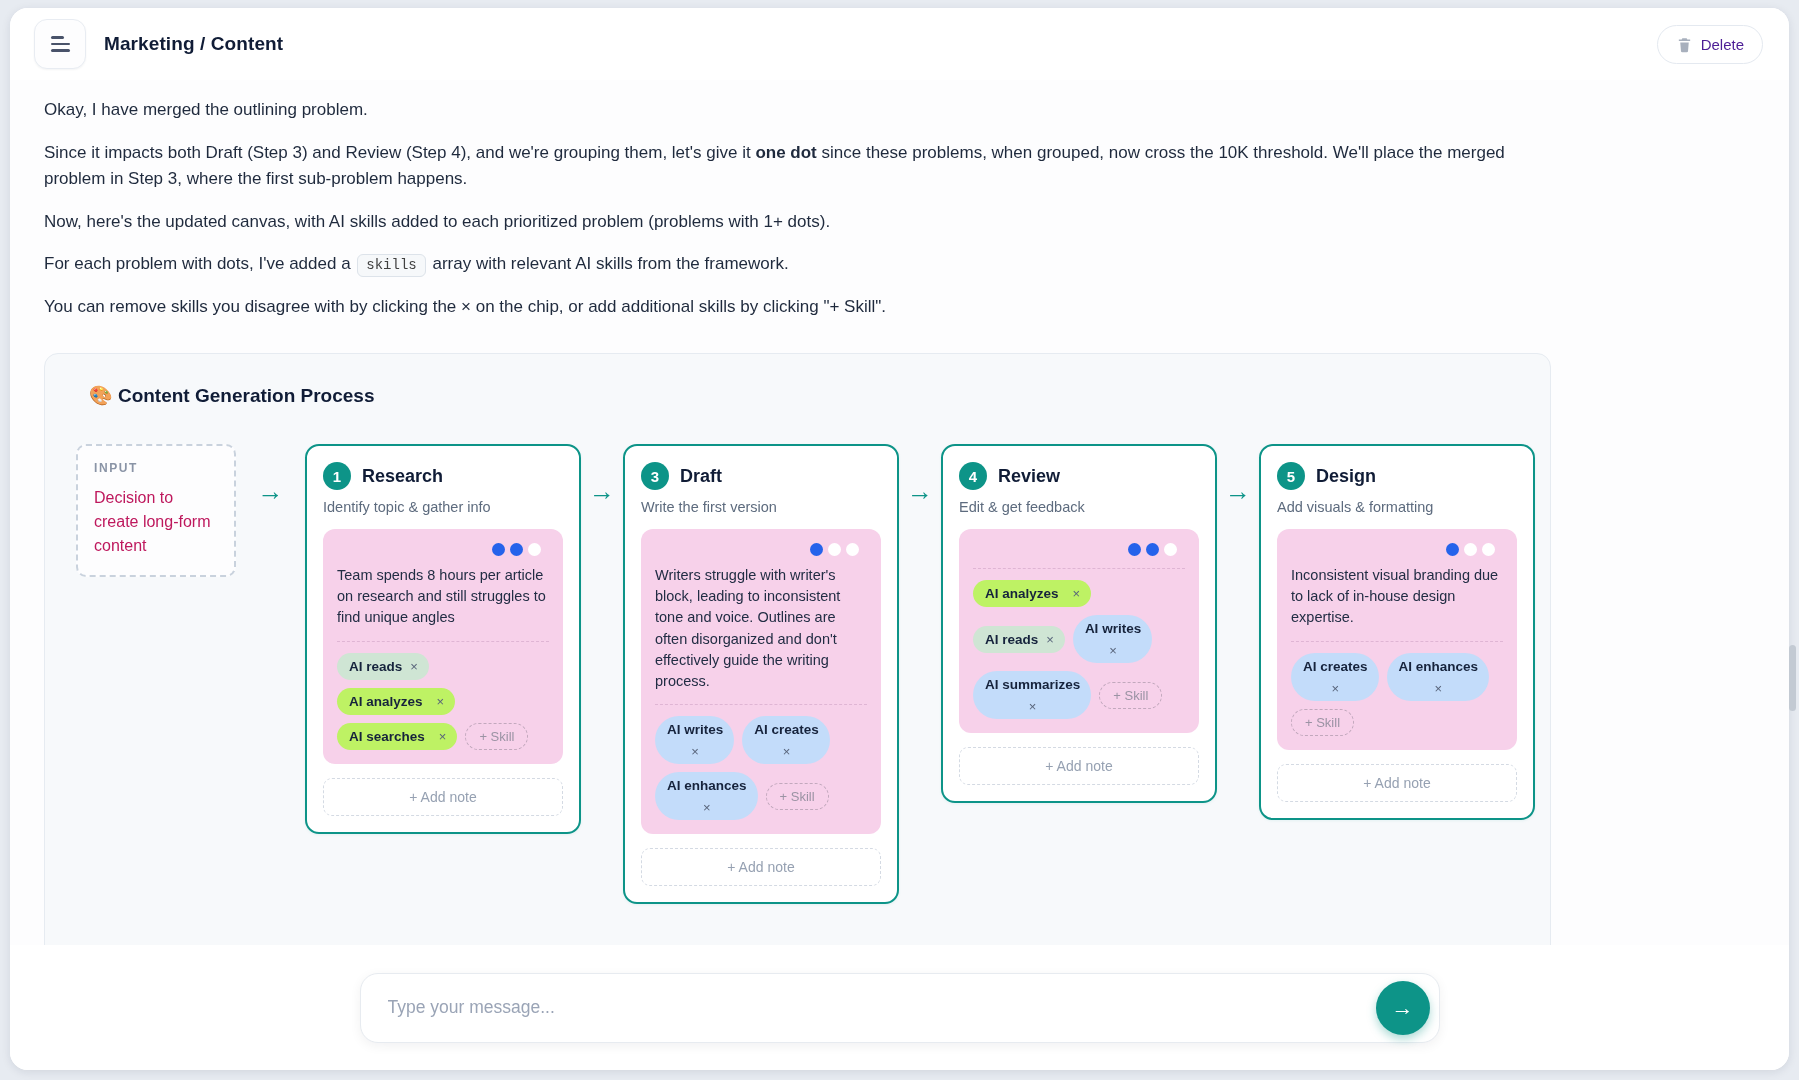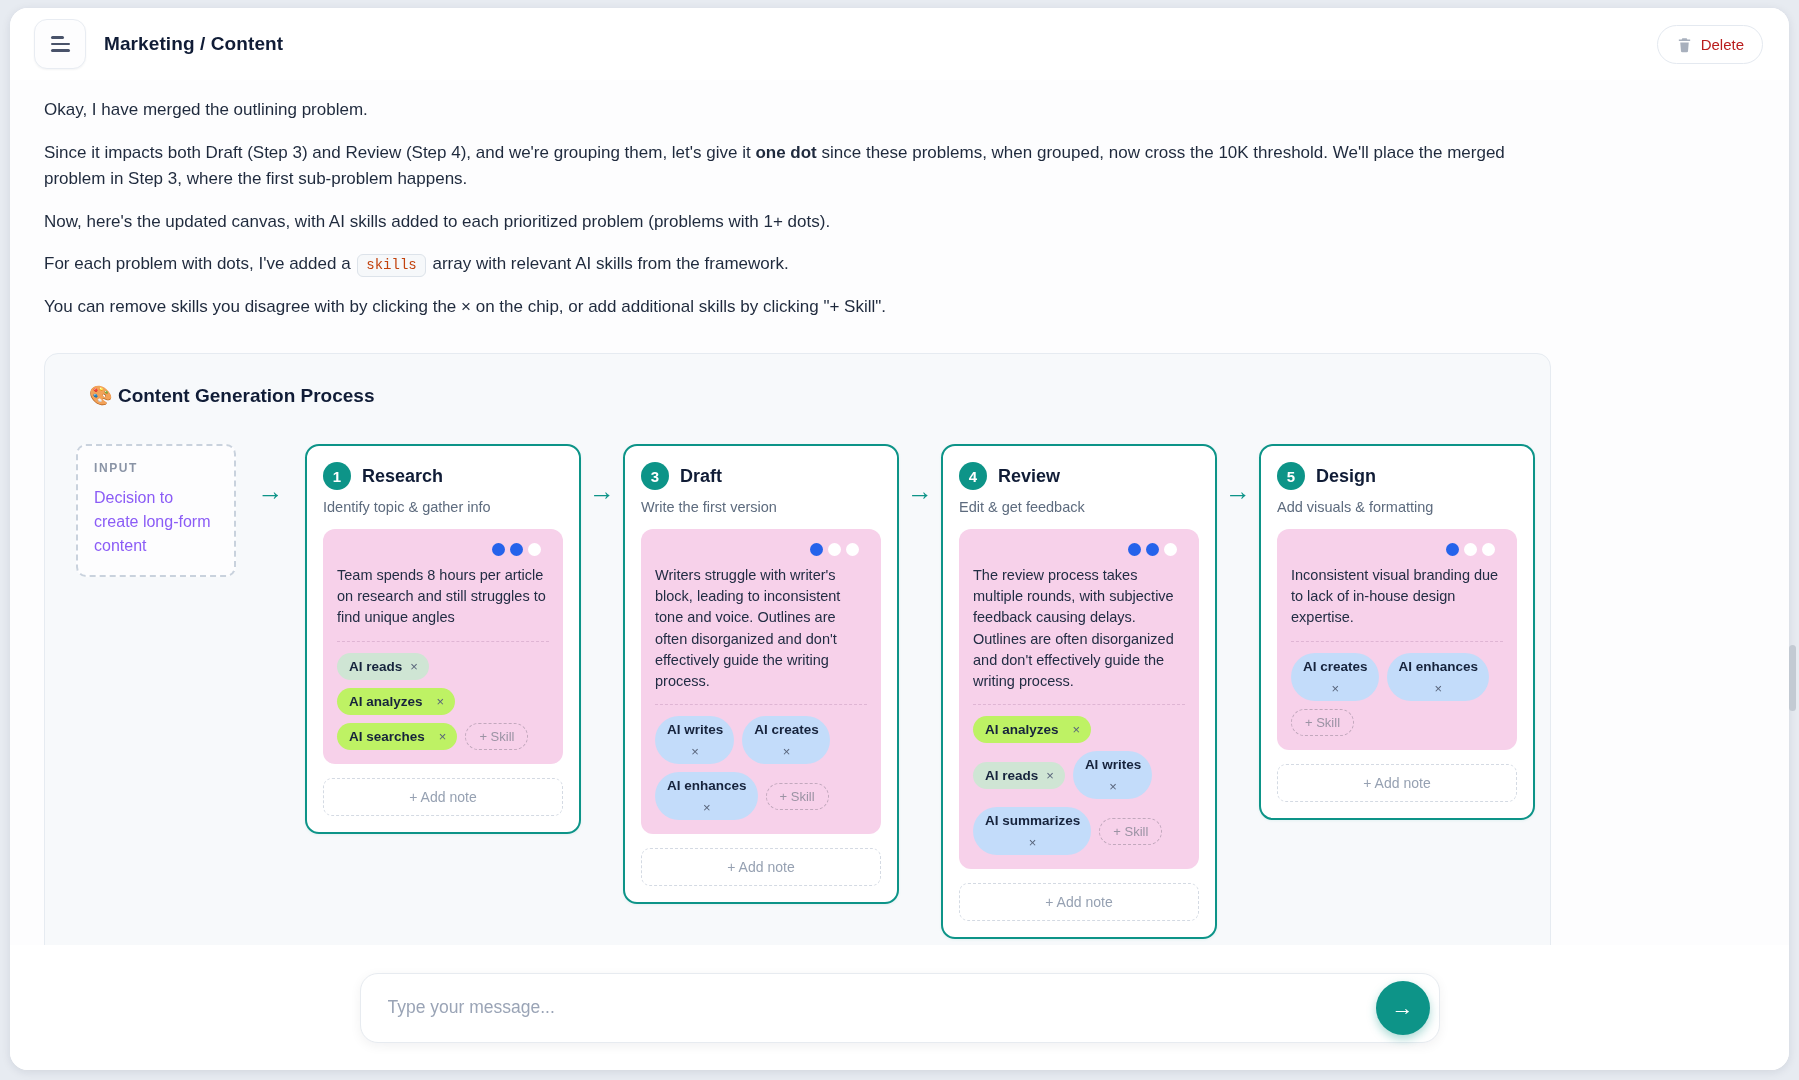--- a/index.html
+++ b/index.html
@@ -16,43 +16,43 @@
   .menu-btn { width:52px; height:50px; border:1px solid #e8ecf2; background:#fdfdfe; border-radius:13px;
               display:flex; align-items:center; justify-content:center; cursor:pointer;
               box-shadow:0 1px 2px rgba(20,30,60,.05); }
   .menu-lines { display:flex; flex-direction:column; gap:4px; align-items:flex-start; }
   .menu-lines i { display:block; height:2.4px; background:#49536a; border-radius:2px; }
   .menu-lines i:nth-child(1){ width:13px; }
   .menu-lines i:nth-child(2){ width:19px; }
   .menu-lines i:nth-child(3){ width:19px; }
   .title { margin-left:18px; font-size:19px; font-weight:700; color:#101c36; letter-spacing:.1px; }
   .delete-btn { margin-left:auto; display:flex; align-items:center; gap:8px; border:1px solid #e4e9f0;
-                background:#fff; border-radius:999px; padding:10px 18px; font-size:15px; color:#b91c1c;
+                background:#fff; border-radius:999px; padding:10px 18px; font-size:15px; color:#4c1d95;
                 font-family:inherit; cursor:pointer; }
 
   
   .content { flex:1 1 auto; overflow:hidden; padding:17px 238px 0 34px; background:#fdfdfe; }
   .content p { font-size:17px; line-height:1.56; color:#1f2a3d; margin:0 0 16px; }
   .content p b { font-weight:700; }
   .code-chip { font-family:"Liberation Mono","DejaVu Sans Mono",monospace; font-size:14px;
                background:#f6f8fa; border:1px solid #dde3ea; border-radius:6px; padding:2px 8px 3px;
-               color:#c2410c; margin:0 2px; }
+               color:#404040; margin:0 2px; }
 
   
   .canvas-panel { margin-top:33px; width:1507px; height:660px; background:#f7f9fb;
                   border:1px solid #e6ebf1; border-radius:14px; padding:30px 0 0 24px;
                   overflow:hidden; position:relative; }
   .canvas-title { margin-left:20px; font-size:19px; font-weight:700; color:#101c36; }
   .flow { display:flex; align-items:flex-start; margin-top:37px; }
   .flow > * { flex:0 0 auto; }
 
   .input-card { margin-left:7px; width:160px; border:2px dashed #c9d2dd; border-radius:10px;
                 background:#fdfdfe; padding:15px 16px 17px; }
   .input-label { font-size:12px; font-weight:700; letter-spacing:1.6px; color:#8a94a6; }
-  .input-text { margin-top:11px; font-size:16px; line-height:1.5; color:#8b5cf6; }
+  .input-text { margin-top:11px; font-size:16px; line-height:1.5; color:#be185d; }
 
   .flow-arrow { width:42px; text-align:center; font-size:26px; font-weight:700; color:#0d9488;
                 margin-top:34px; line-height:1; }
   .flow-arrow.first { width:69px; }
   .flow-arrow.clipped { margin-left:11px; text-align:left; }
 
   .step-card { width:276px; background:#fff; border:2px solid #0d9488; border-radius:14px;
                padding:16px; box-shadow:0 1px 3px rgba(13,148,136,.08); }
   .step-head { display:flex; align-items:center; gap:11px; }
   .step-badge { width:28px; height:28px; border-radius:50%; background:#0d9488; color:#fff;
@@ -205,21 +205,20 @@
                 <div class="step-badge">4</div>
                 <div class="step-title">Review</div>
               </div>
               <div class="step-sub">Edit &amp; get feedback</div>
               <div class="note">
                 <div class="dots">
                   <span class="dot filled"></span>
                   <span class="dot filled"></span>
                   <span class="dot"></span>
                 </div>
-                <div class="note-text">The review process takes multiple rounds, with subjective feedback causing delays. Outlines are often disorganized and don't effectively guide the writing process.</div>
                 <div class="note-sep"></div>
                 <div class="chips">
                   <span class="chip c-purple">
                     <span>AI analyzes</span>
                     <span class="x">×</span>
                   </span>
                   <span class="chip c-green">
                     <span>AI reads</span>
                     <span class="x">×</span>
                   </span>

